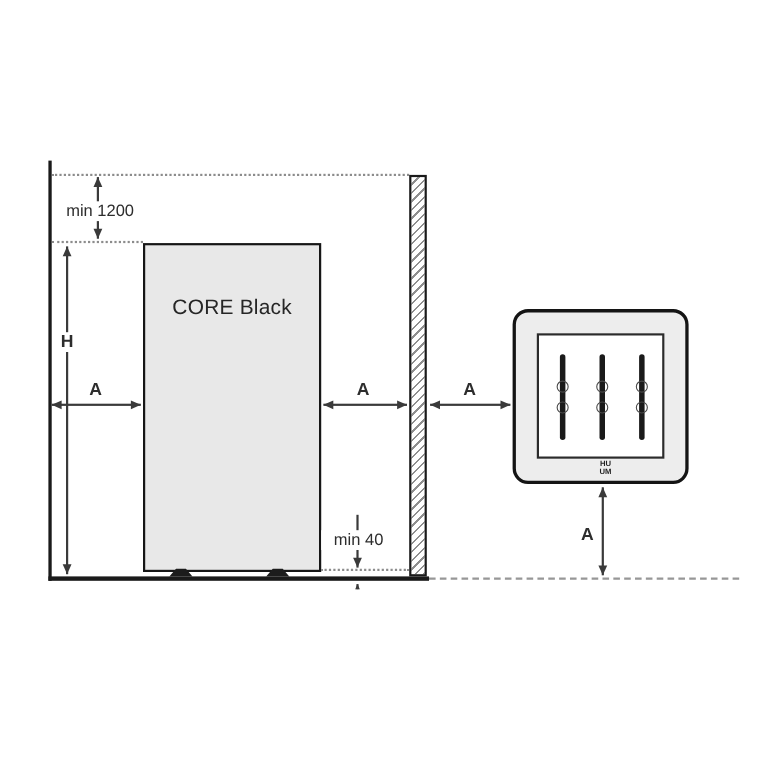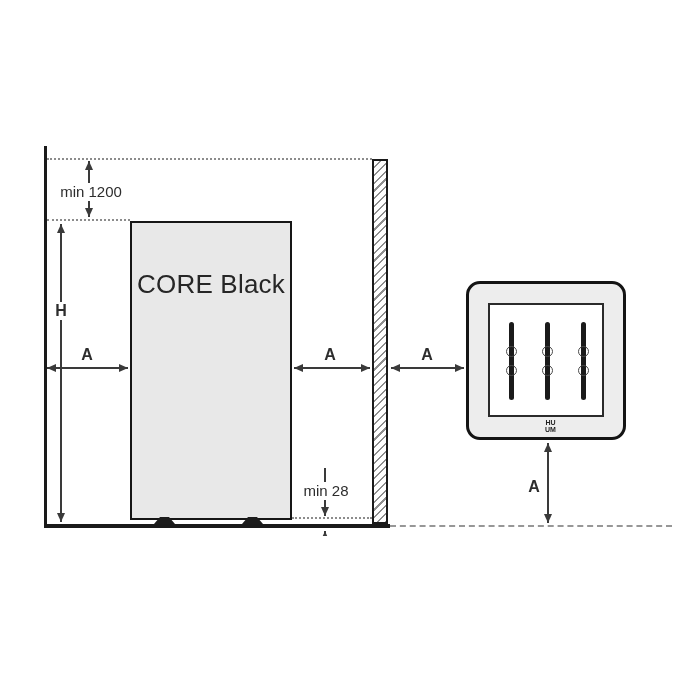--- a/index.html
+++ b/index.html
@@ -31,21 +31,21 @@
 
   .dim-label{position:absolute;font-size:15px;color:#2d2d2d;background:#fff;
     text-align:center;line-height:18px;white-space:nowrap;padding:0 2px;}
   .dim-letter{position:absolute;font-size:16px;font-weight:bold;color:#2d2d2d;
     text-align:center;line-height:18px;background:#fff;}
 
   
   .heater-box{position:absolute;left:130px;top:221px;width:158px;height:295px;
     background:#e8e8e8;border:2px solid #161616;}
   .heater-name{position:absolute;left:0;right:0;top:46px;text-align:center;
-    font-size:26px;color:#262626;letter-spacing:0.2px;}
+    font-size:19px;color:#262626;letter-spacing:0.2px;}
   .foot{position:absolute;width:9px;height:0;border-left:6px solid transparent;
     border-right:6px solid transparent;border-bottom:7px solid #1c1c1c;}
 
   
   .wall-section{position:absolute;left:372px;top:159px;width:12px;height:361px;
     border:2px solid #1a1a1a;background:repeating-linear-gradient(135deg,
       #ffffff 0px,#ffffff 4px,#8f8f8f 4px,#8f8f8f 5.5px);}
 
   
   .top-view{position:absolute;left:466px;top:281px;width:154px;height:153px;
@@ -85,21 +85,21 @@
   <div class="foot" style="left:242px;top:517px;"></div>
 
   <div class="dim-h" style="left:294px;top:367px;width:76px;"></div>
   <div class="dim-letter" style="left:320px;top:346px;width:20px;">A</div>
 
   <div class="wall-section"></div>
 
   <div class="solid-h" style="left:44px;top:524px;width:346px;height:4px;"></div>
 
   <div class="dim-v only-bottom" style="left:324px;top:468px;height:48px;"></div>
-  <div class="dim-label" style="left:292px;top:482px;width:64px;">min 28</div>
+  <div class="dim-label" style="left:292px;top:482px;width:64px;">min 40</div>
   <div class="dotted-h" style="left:292px;top:517px;width:80px;"></div>
   <div class="dim-v only-top" style="left:324px;top:531px;height:24px;"></div>
 
   <div class="dim-h" style="left:391px;top:367px;width:73px;"></div>
   <div class="dim-letter" style="left:417px;top:346px;width:20px;">A</div>
 
   <div class="dashed-h" style="left:390px;top:525px;width:282px;"></div>
 
   <div class="top-view">
     <div class="top-view-inner">

